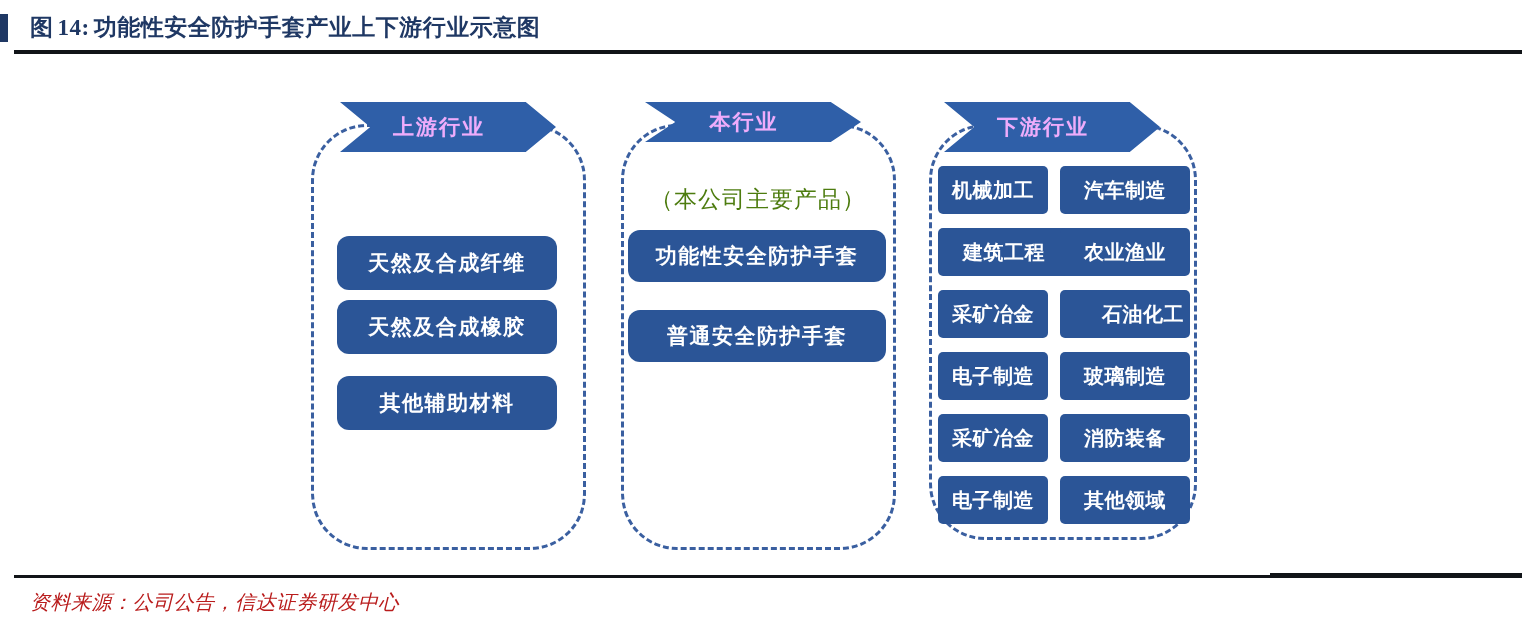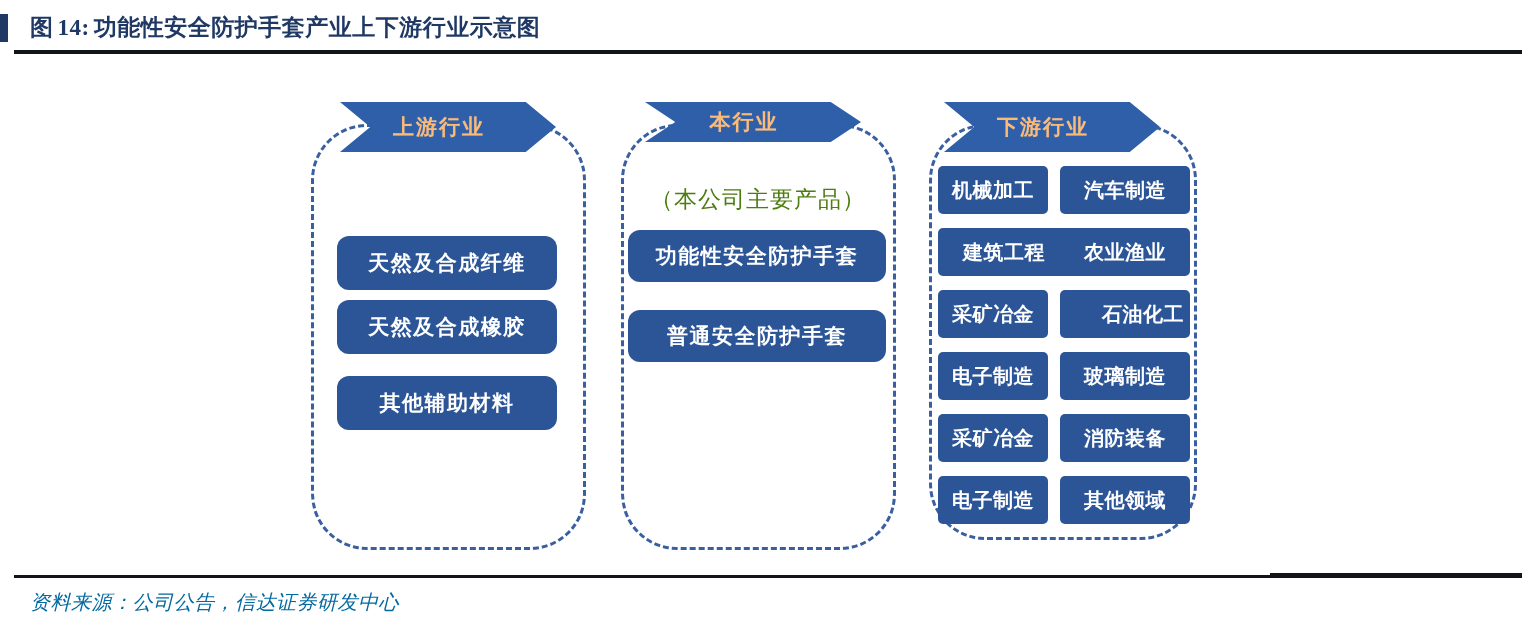--- a/index.html
+++ b/index.html
@@ -73,21 +73,21 @@
     border: 3px dashed #3a5fa0;
     border-radius: 56px;
     box-sizing: border-box;
     background: transparent;
   }
 
   
   .banner {
     position: absolute;
     background: #2f5fa8;
-    color: #fdba74;
+    color: #f0abfc;
     display: flex;
     align-items: center;
     justify-content: center;
     font-size: 21px;
     font-weight: bold;
     letter-spacing: 2px;
     -webkit-clip-path: polygon(0 0, 86% 0, 100% 50%, 86% 100%, 0 100%, 14% 50%);
     clip-path: polygon(0 0, 86% 0, 100% 50%, 86% 100%, 0 100%, 14% 50%);
     text-shadow: 0 0 1px rgba(255,255,255,0.25);
   }
@@ -139,21 +139,21 @@
     height: 5px;
     background: #111418;
   }
   .source {
     position: absolute;
     left: 30px;
     top: 589px;
     font-family: "Liberation Serif", "DejaVu Serif", serif;
     font-style: italic;
     font-size: 20px;
-    color: #0369a1;
+    color: #b91c1c;
     white-space: nowrap;
     letter-spacing: 0.5px;
   }
 </style>
 </head>
 <body>
 
 <div class="fig-header">
   <div class="fig-accent-bar"></div>
   <div class="fig-title">

